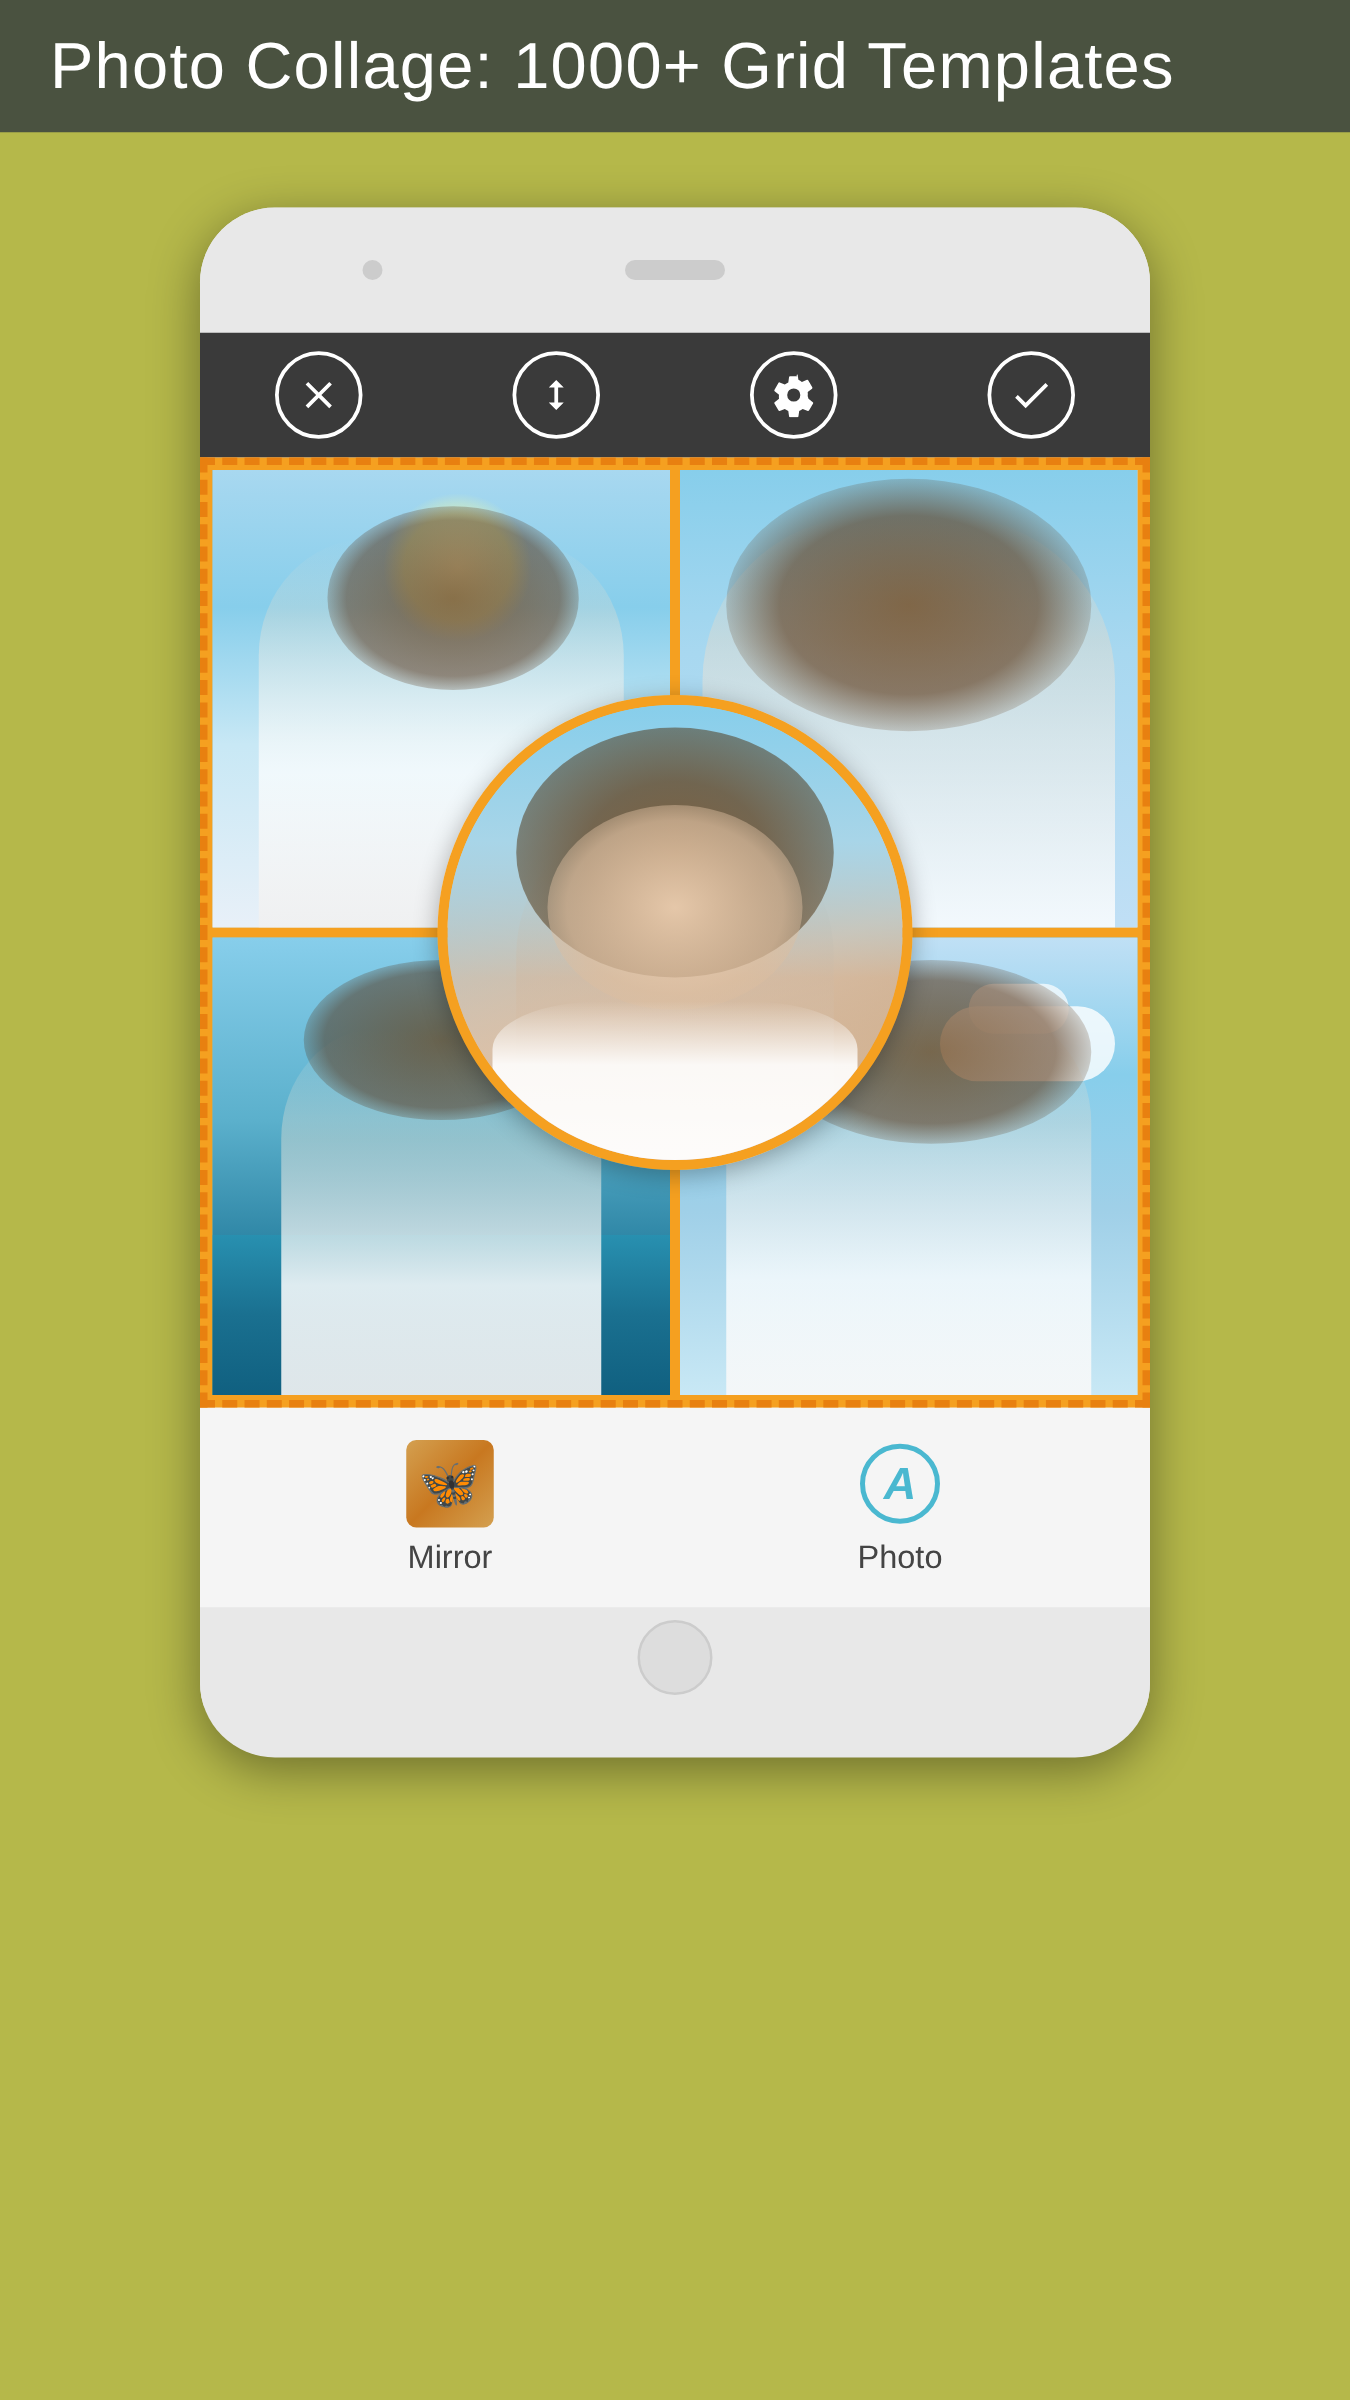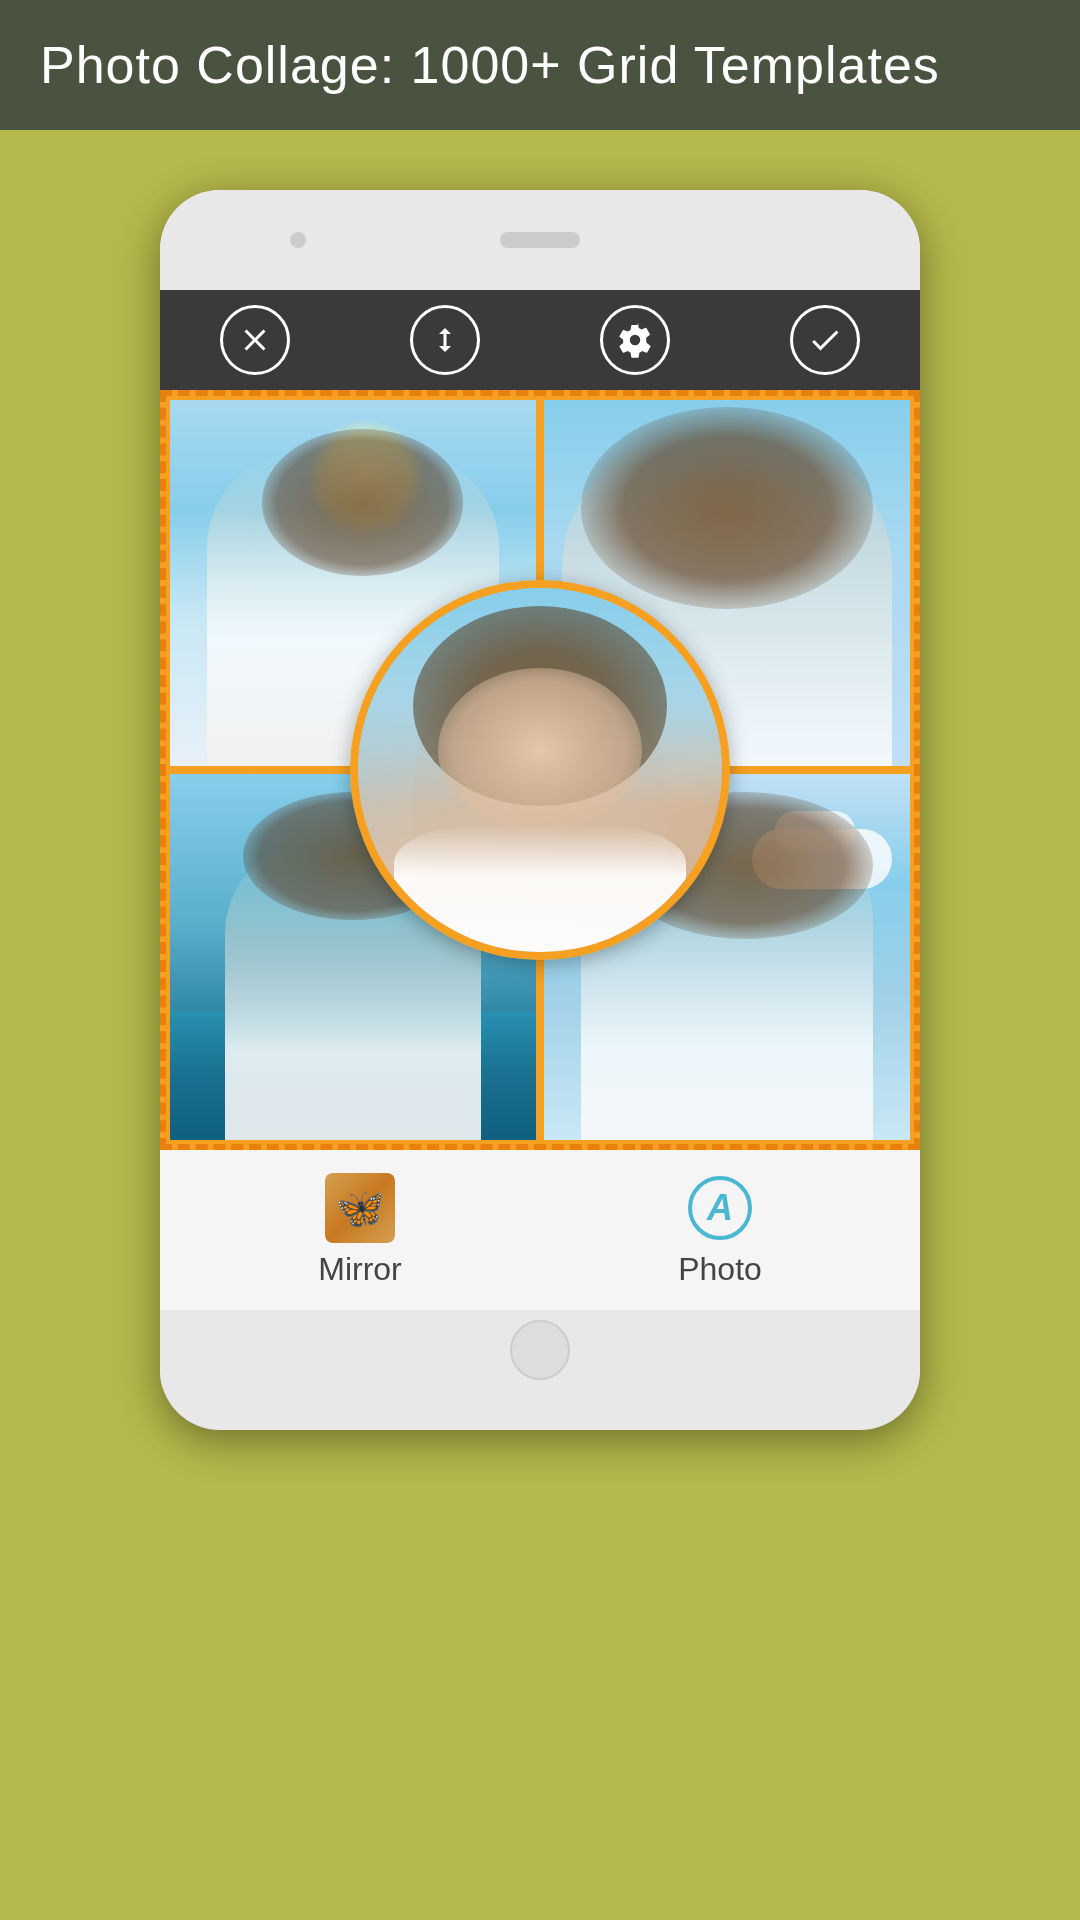--- a/index.html
+++ b/index.html
@@ -8,21 +8,21 @@
       height: 1920px;
       background-color: #b5b84a;
       font-family: Arial, sans-serif;
       overflow: hidden;
       position: relative;
     }
 
     
     .header-bar {
       width: 100%;
-      height: 130px;
+      height: 106px;
       background-color: #4a5240;
       display: flex;
       align-items: center;
       padding: 0 40px;
     }
     .header-title {
       color: white;
       font-size: 52px;
       font-weight: 300;
       letter-spacing: 1px;
@@ -197,21 +197,21 @@
       width: 110px;
     }
     .tool-icon {
       width: 70px;
       height: 70px;
       display: flex;
       align-items: center;
       justify-content: center;
     }
     .tool-label {
-      font-size: 32px;
+      font-size: 26px;
       color: #444;
       text-align: center;
     }
 
     
     .mirror-thumb {
       width: 70px;
       height: 70px;
       border-radius: 8px;
       overflow: hidden;

